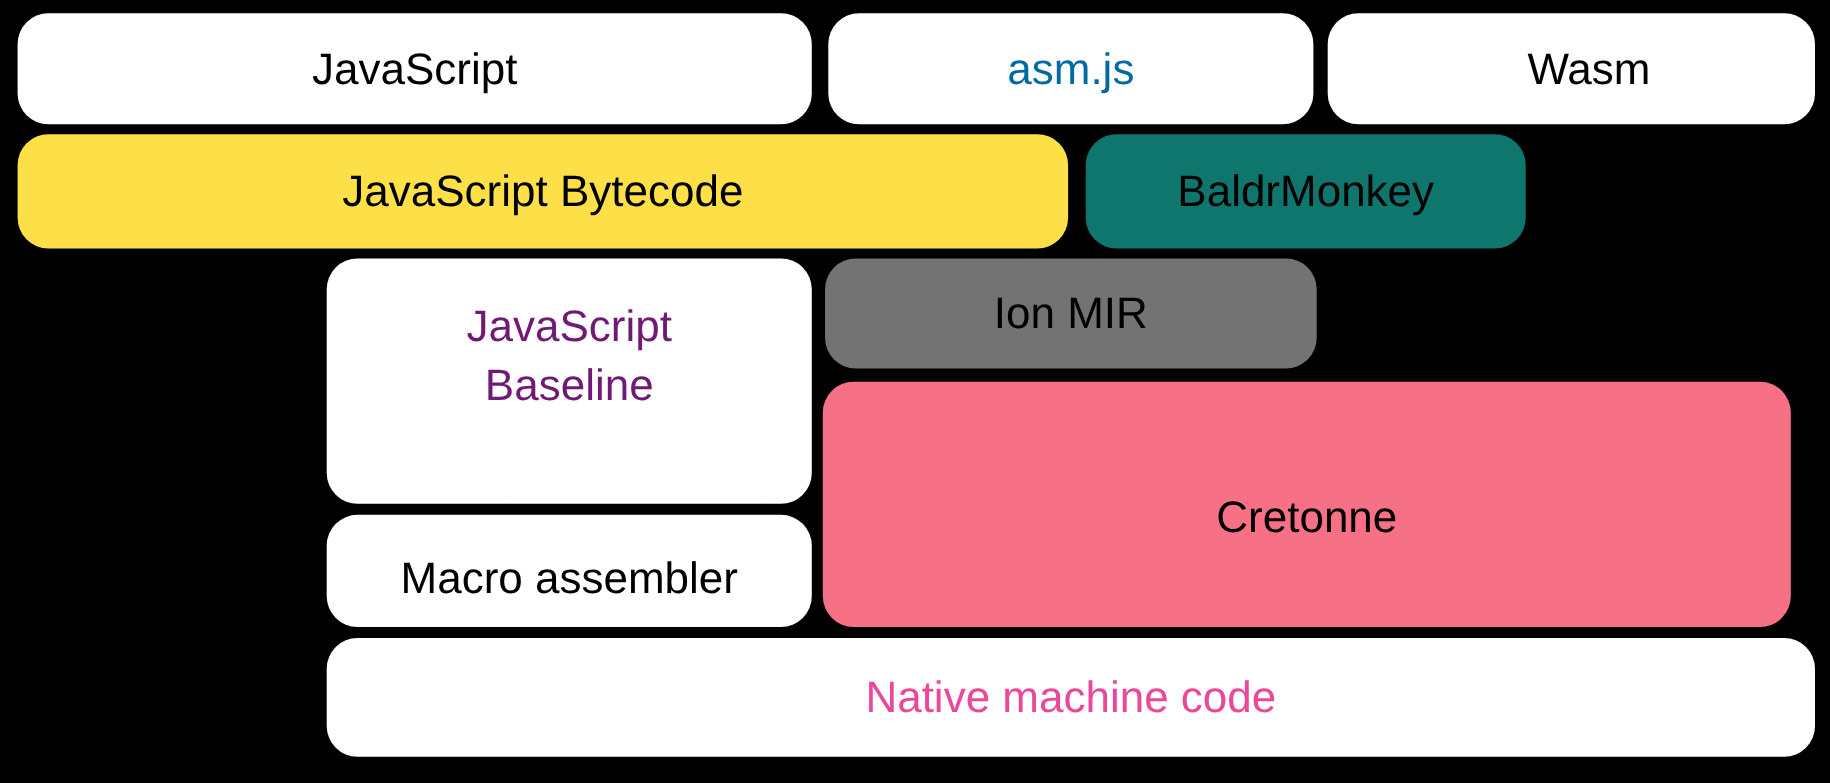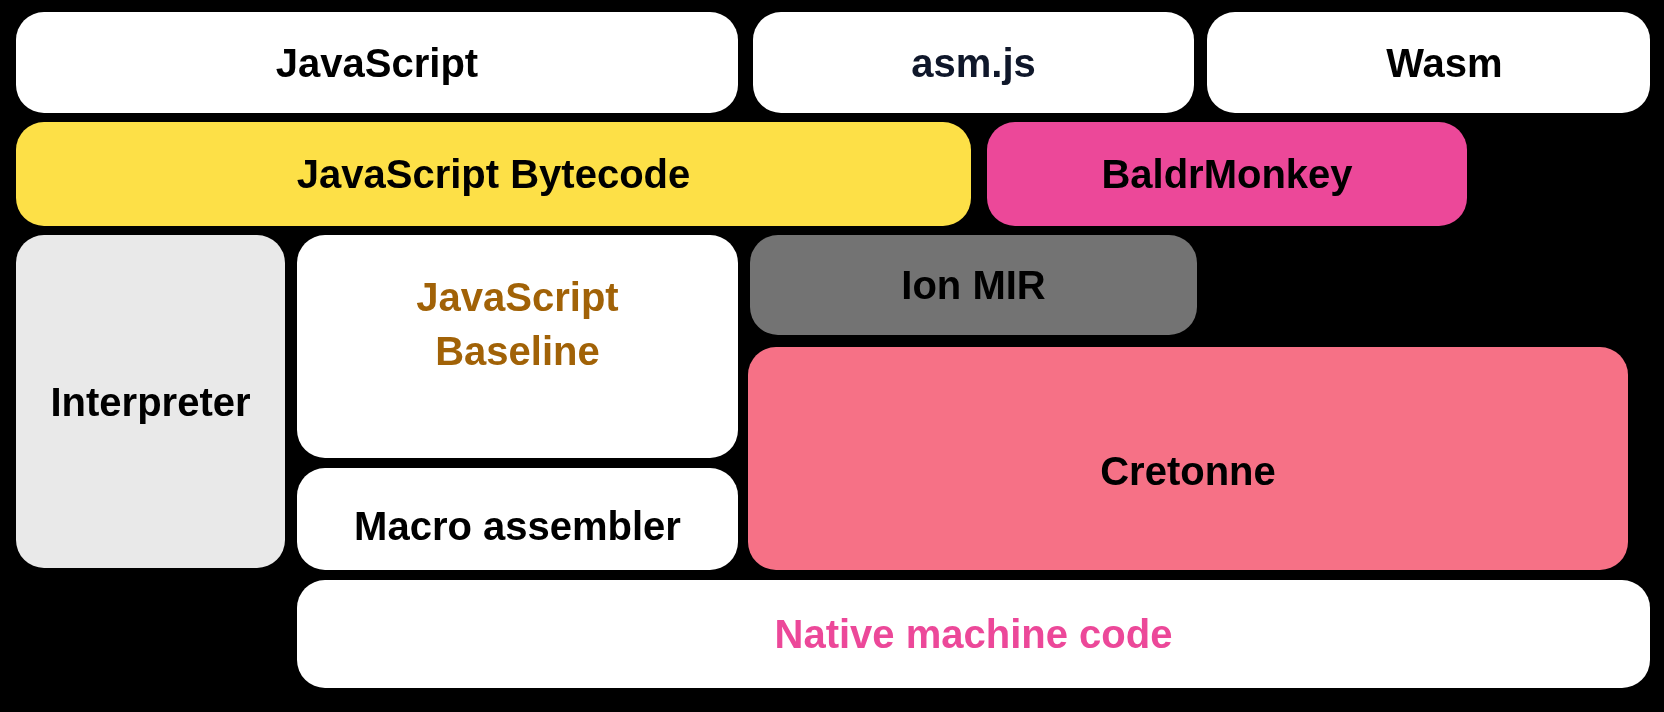--- a/index.html
+++ b/index.html
@@ -15,21 +15,20 @@
     font-family: "Liberation Sans", sans-serif;
   }
   .box {
     position: absolute;
     border-radius: 28px;
     display: flex;
     align-items: center;
     justify-content: center;
     box-sizing: border-box;
     color: #000000;
-    font-weight: bold;
   }
   .label {
     display: block;
     font-size: 40px;
     line-height: 1.35;
     text-align: center;
     white-space: normal;
     color: #000000;
   }
   
@@ -43,41 +42,38 @@
 </head>
 <body>
 
 <div id="canvas" style="background: rgb(0, 0, 0);">
 
     <div class="box box-javascript" style="left: 16px; top: 12px; width: 722px; height: 101px; background: rgb(255, 255, 255);">
       <span class="label" style="color: rgb(0, 0, 0);">JavaScript</span>
     </div>
 
     <div class="box box-asmjs" style="left: 753px; top: 12px; width: 441px; height: 101px; background: rgb(255, 255, 255);">
-      <span class="label" style="color: #0f172a;">asm.js</span>
+      <span class="label" style="color: #0369a1;">asm.js</span>
     </div>
 
     <div class="box box-wasm" style="left: 1207px; top: 12px; width: 443px; height: 101px; background: rgb(255, 255, 255);">
       <span class="label" style="color: rgb(0, 0, 0); margin-left: 32px;">Wasm</span>
     </div>
 
     <div class="box box-javascript-bytecode" style="left: 16px; top: 122px; width: 955px; height: 104px; background: #fde047;">
       <span class="label" style="color: rgb(0, 0, 0);">JavaScript Bytecode</span>
     </div>
 
-    <div class="box box-baldrmonkey" style="left: 987px; top: 122px; width: 480px; height: 104px; background: #ec4899;">
+    <div class="box box-baldrmonkey" style="left: 987px; top: 122px; width: 400px; height: 104px; background: #0f766e;">
       <span class="label" style="color: rgb(0, 0, 0);">BaldrMonkey</span>
     </div>
 
-    <div class="box box-interpreter" style="left: 16px; top: 235px; width: 269px; height: 333px; background: rgb(233, 233, 233);">
-      <span class="label" style="color: rgb(0, 0, 0);">Interpreter</span>
-    </div>
 
     <div class="box box-javascript-baseline" style="left: 297px; top: 235px; width: 441px; height: 223px; background: rgb(255, 255, 255);">
-      <span class="label" style="color: #a16207;">JavaScript Baseline</span>
+      <span class="label" style="color: #701a75;">JavaScript Baseline</span>
     </div>
 
     <div class="box box-ion-mir" style="left: 750px; top: 235px; width: 447px; height: 100px; background: #737373;">
       <span class="label" style="color: rgb(0, 0, 0);">Ion MIR</span>
     </div>
 
     <div class="box box-cretonne" style="left: 748px; top: 347px; width: 880px; height: 223px; background: rgb(246, 113, 134);">
       <span class="label" style="color: rgb(0, 0, 0); margin-top: 24px;">Cretonne</span>
     </div>
 

